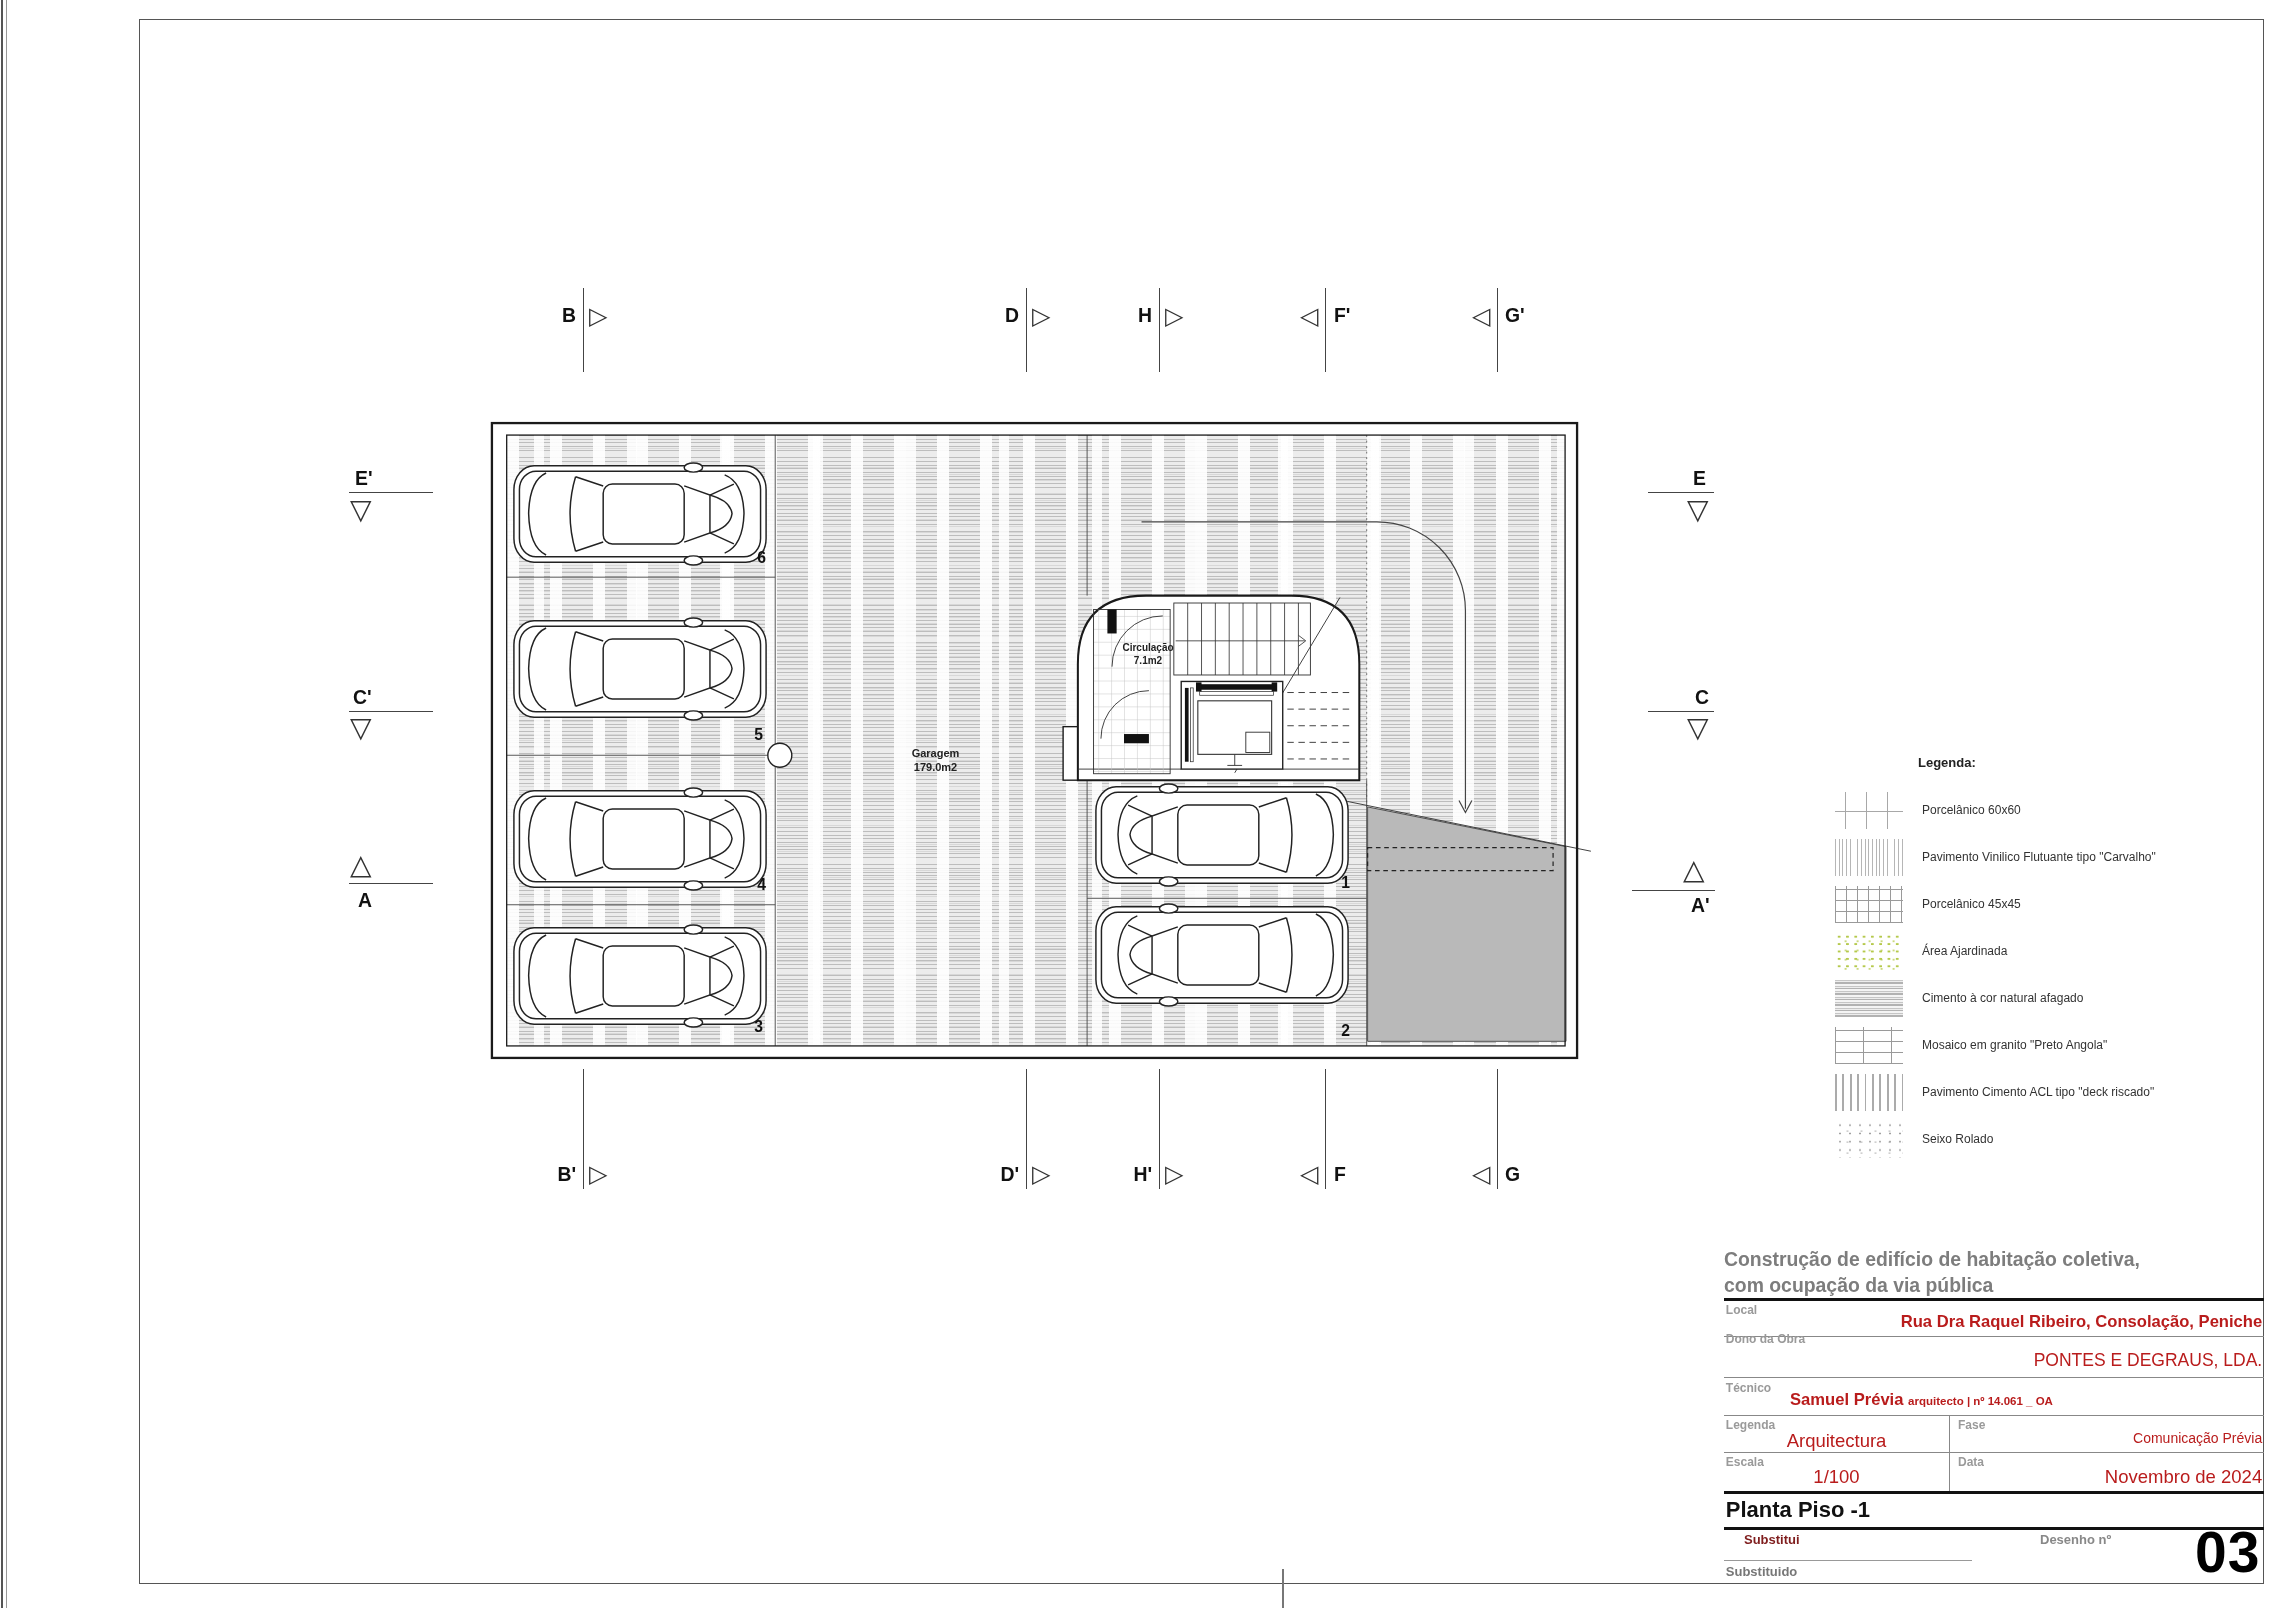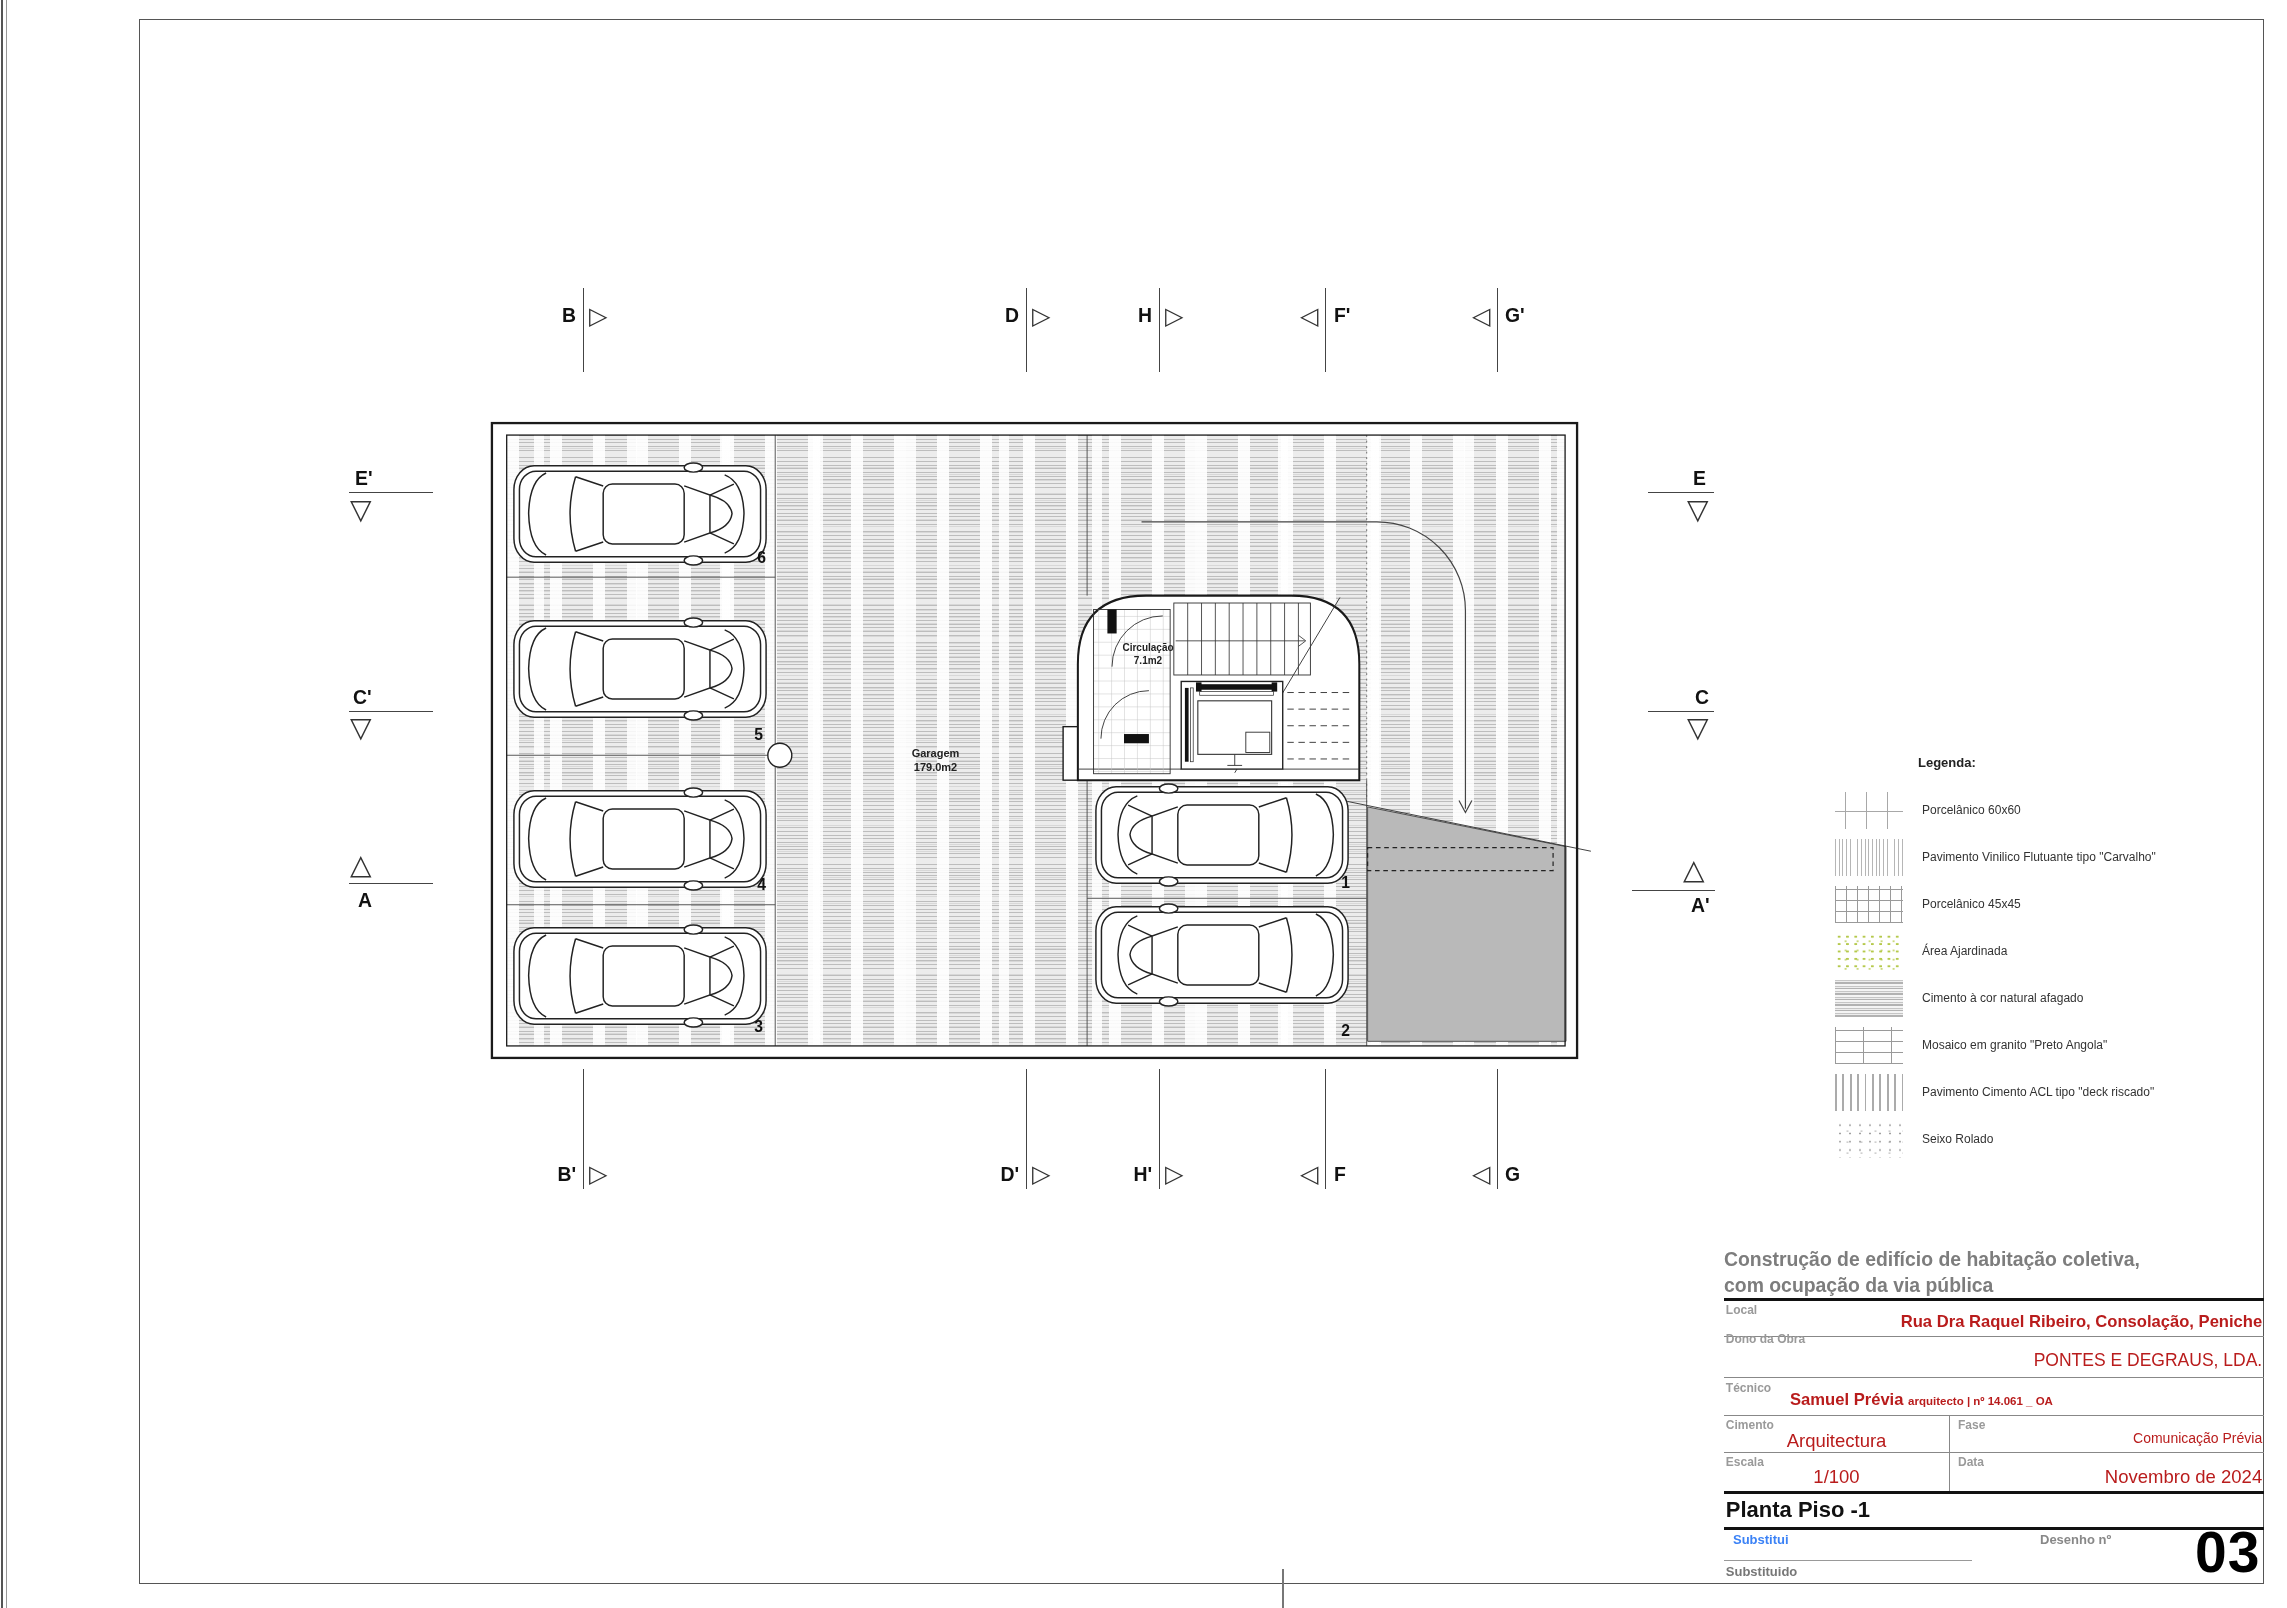--- a/index.html
+++ b/index.html
@@ -329,36 +329,36 @@
   <div class="val" style="right:1.8px;top:106px;font-size:17.5px">PONTES E DEGRAUS, LDA.</div>
   <div class="rule thin" style="top:133px"></div>
 
   <div class="lab" style="left:1.8px;top:137px">Técnico</div>
   <div class="val" style="left:66px;top:146px;font-size:16.6px;font-weight:bold">
     <span>Samuel Prévia</span>
     <span style="font-size:11.5px">arquitecto | nº 14.061 _ OA</span>
   </div>
   <div class="rule thin" style="top:171px"></div>
 
-  <div class="lab" style="left:1.8px;top:174px">Cimento</div>
+  <div class="lab" style="left:1.8px;top:174px">Legenda</div>
   <div class="val" style="left:0;top:186px;width:225px;text-align:center;font-size:18.5px">Arquitectura</div>
   <div class="lab" style="left:234px;top:174px">Fase</div>
   <div class="val" style="right:1.8px;top:186px;font-size:14px">Comunicação Prévia</div>
   <div class="vdiv" style="top:171px;height:37px"></div>
   <div class="rule thin" style="top:208px"></div>
 
   <div class="lab" style="left:1.8px;top:211px">Escala</div>
   <div class="val" style="left:0;top:222px;width:225px;text-align:center;font-size:18.5px">1/100</div>
   <div class="lab" style="left:234px;top:211px">Data</div>
   <div class="val" style="right:1.8px;top:222px;font-size:18.5px">Novembro de 2024</div>
   <div class="vdiv" style="top:208px;height:40px"></div>
   <div class="rule thick" style="top:247px"></div>
 
   <div class="sheet-title">Planta Piso -1</div>
   <div class="rule thick" style="top:283px"></div>
 
-  <div class="lab" style="left:9px;top:288px;font-size:13px;color:#3b82f6">Substitui</div>
+  <div class="lab" style="left:20px;top:288px;font-size:13px;color:#7f1d1d">Substitui</div>
   <div class="part-rule"></div>
   <div class="lab" style="left:1.8px;top:320px;font-size:13px;color:#777">Substituido</div>
   <div class="lab" style="left:316px;top:288px;font-size:13px;color:#888">Desenho nº</div>
   <div class="big-no">03</div>
 </div>
 
 
 </body></html>

